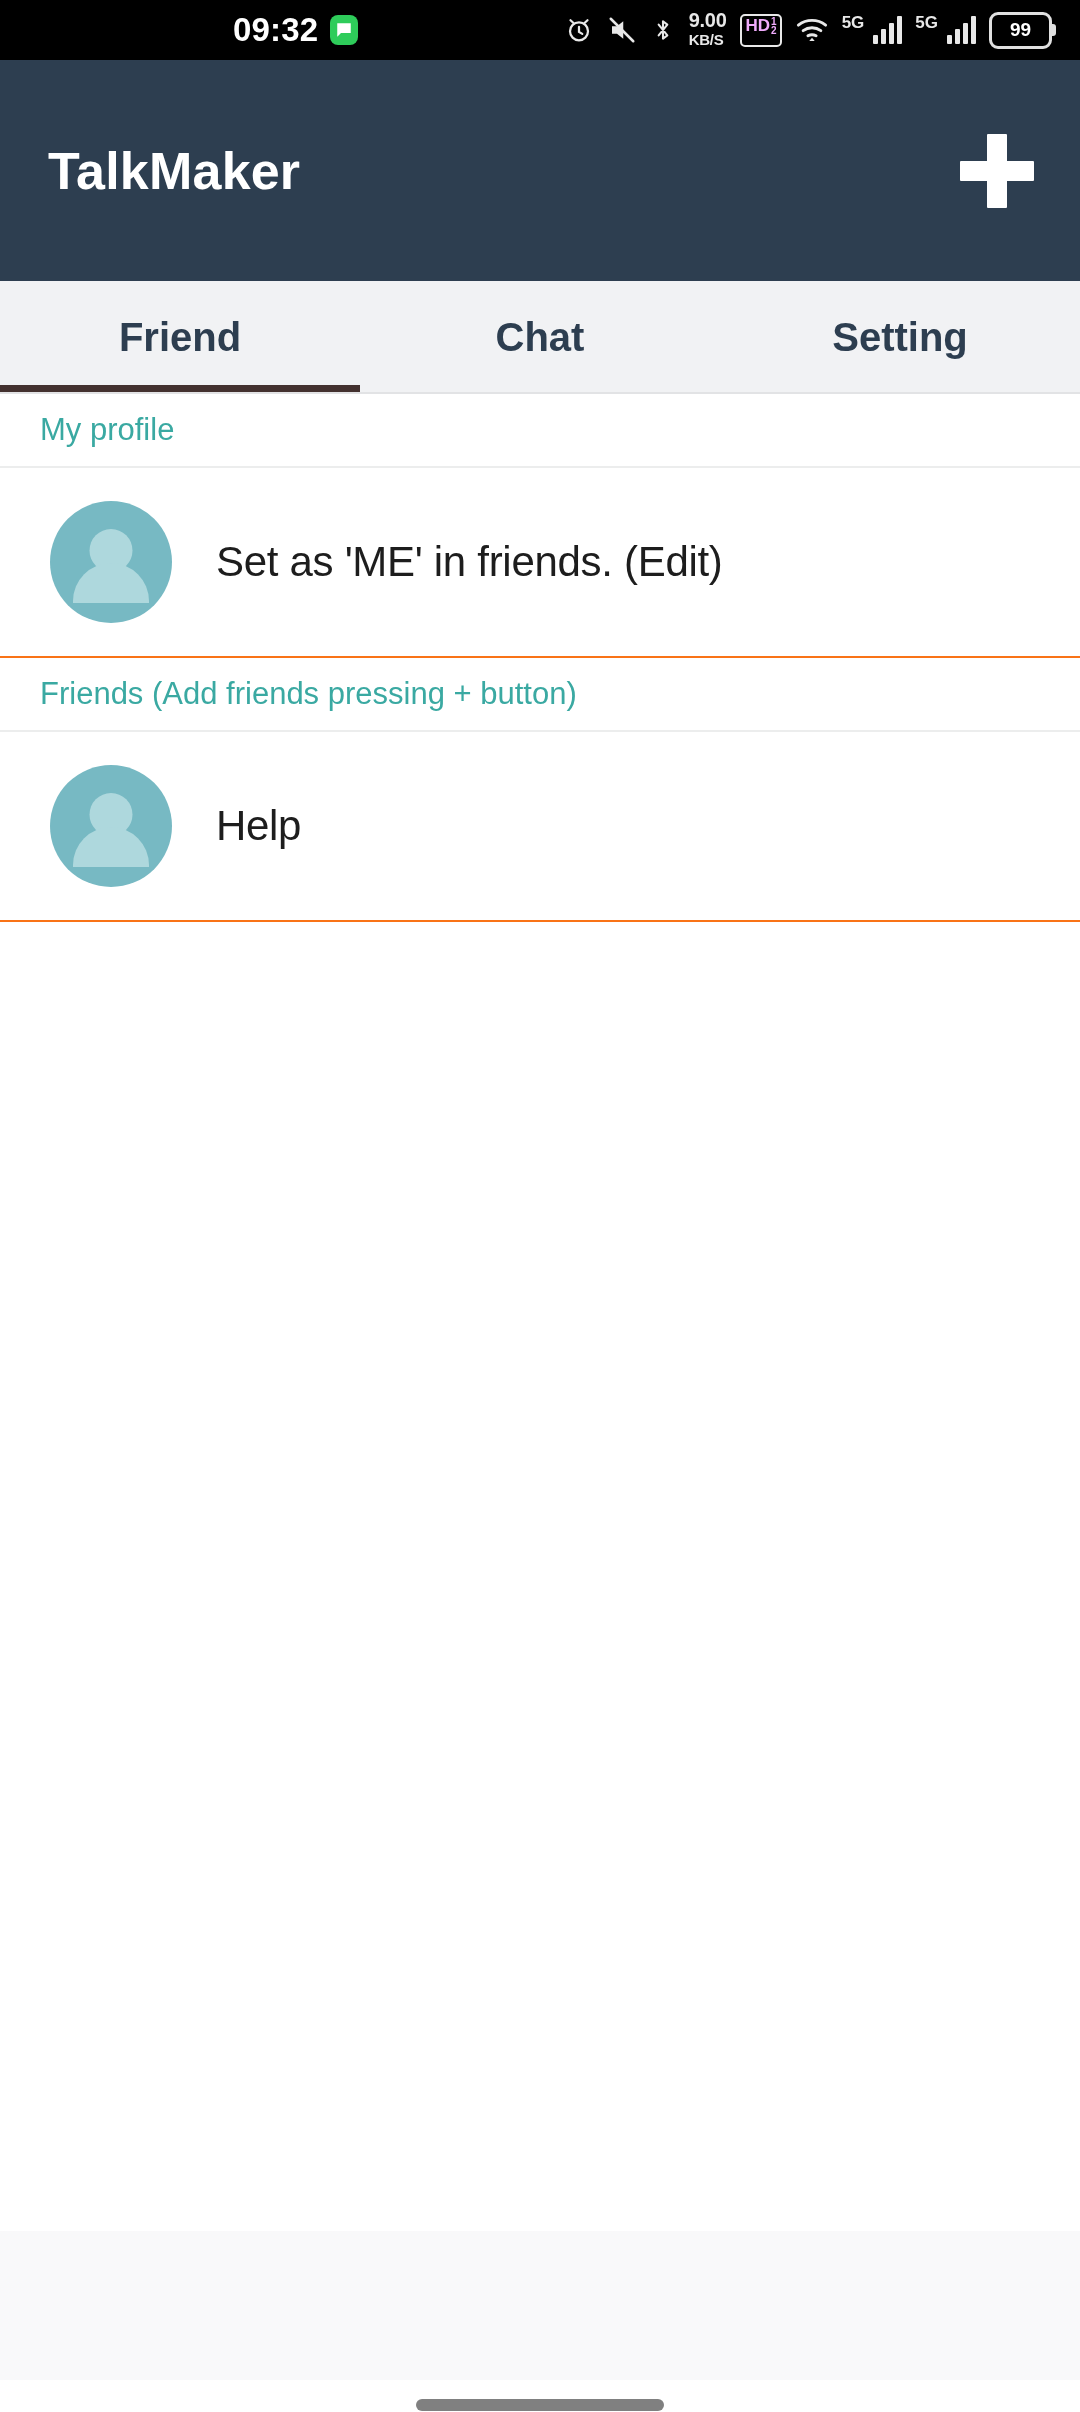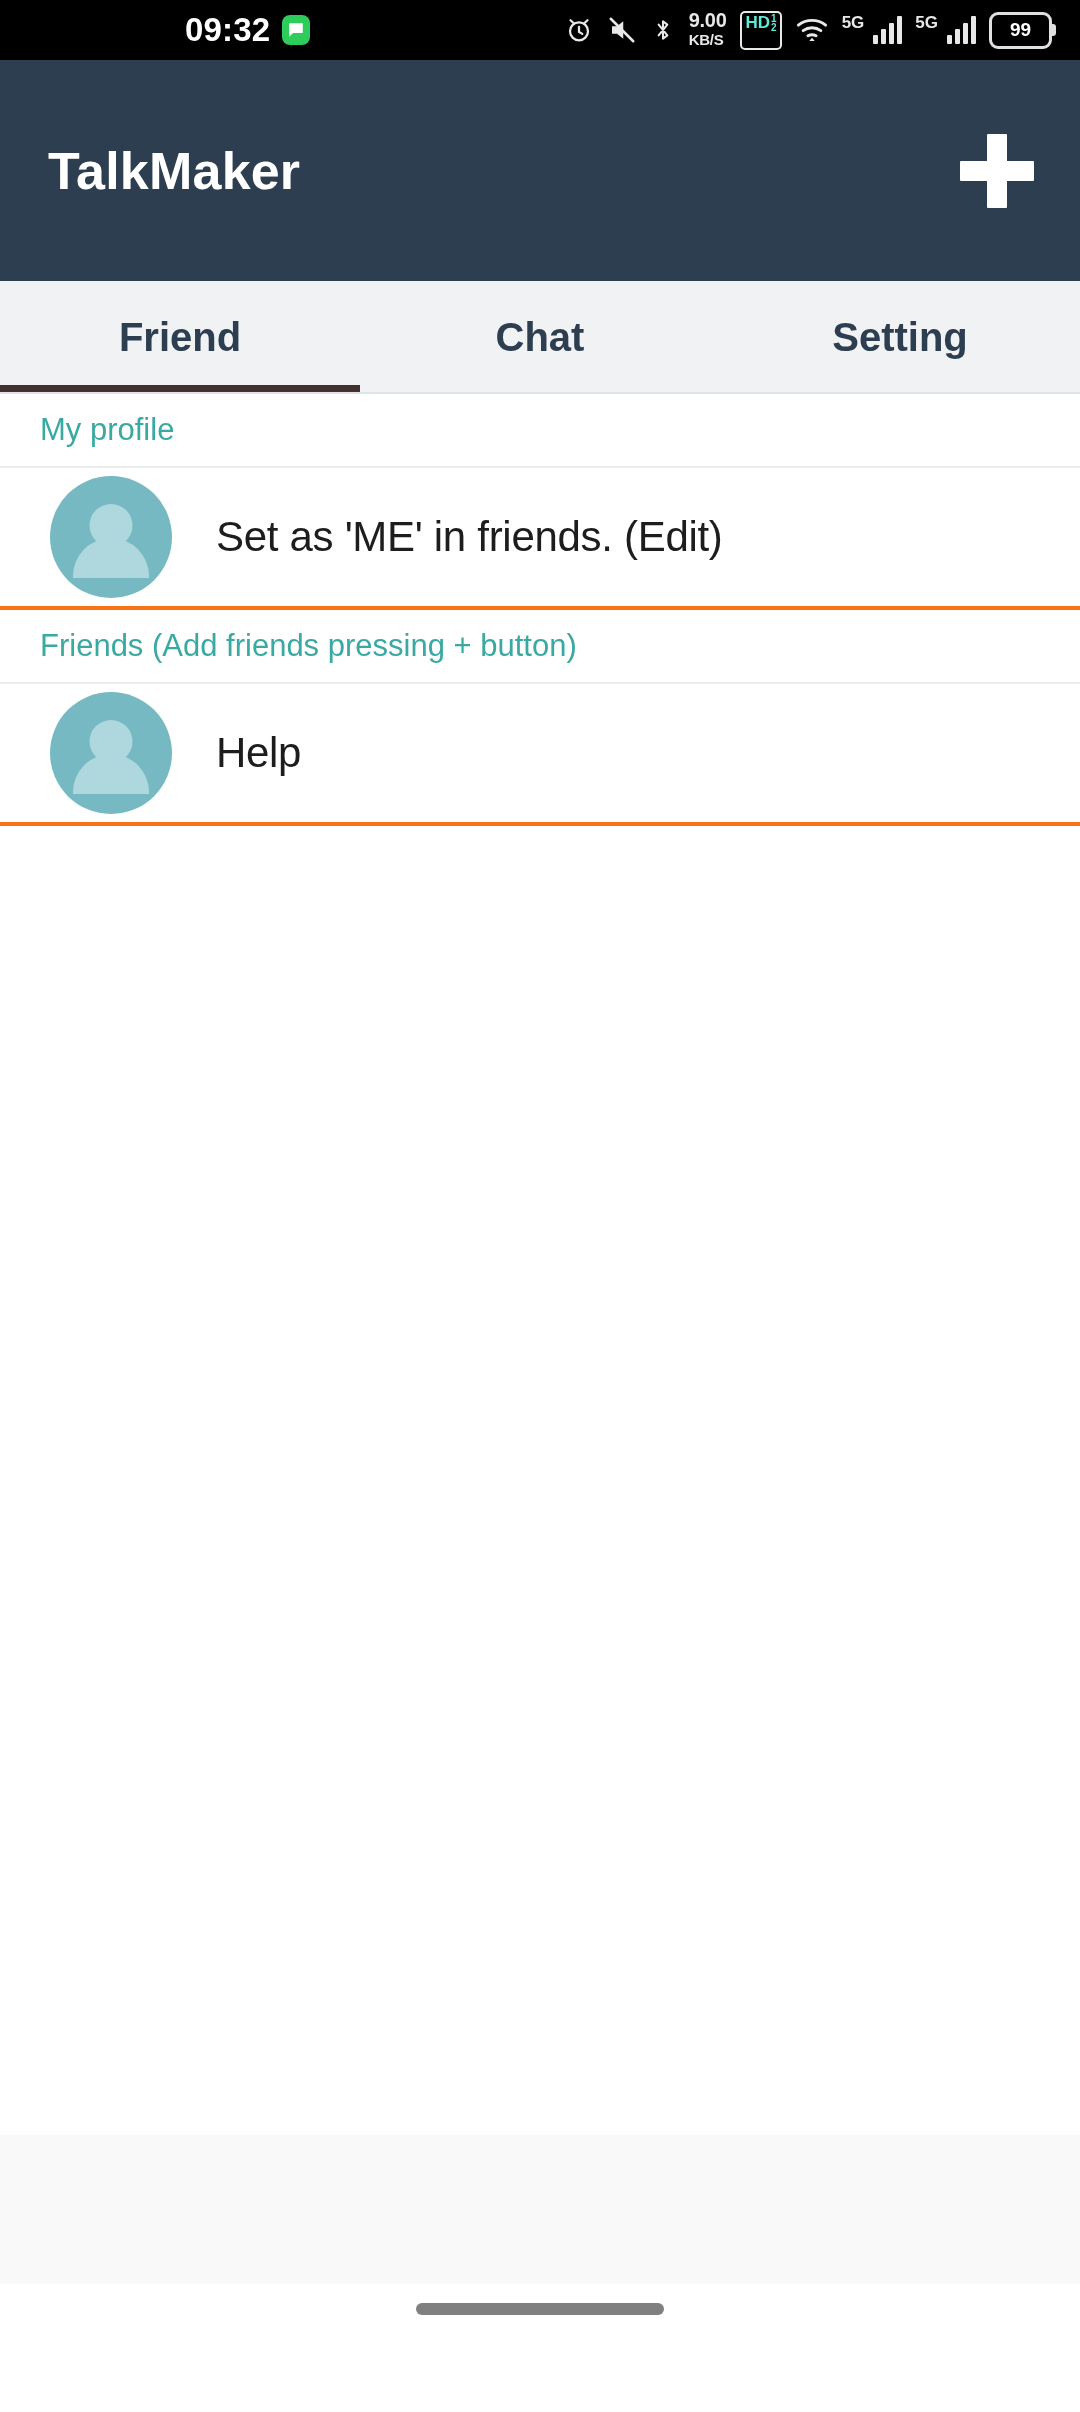--- a/index.html
+++ b/index.html
@@ -29,20 +29,21 @@
     display: flex;
     align-items: center;
     gap: 12px;
     margin-left: 185px;
   }
   .status-clock {
     color: #ffffff;
     font-size: 33px;
     font-weight: 700;
     letter-spacing: 0.2px;
+    margin-left: 48px;
   }
   .msg-badge {
     width: 28px;
     height: 30px;
     border-radius: 8px;
     background: #2ecc5a;
     display: flex;
     align-items: center;
     justify-content: center;
   }
@@ -60,24 +61,24 @@
     font-size: 20px;
     font-weight: 700;
     line-height: 19px;
     text-align: left;
     letter-spacing: -0.3px;
   }
   .netspeed small { font-size: 15px; display:block; }
   .hd-box {
     border: 2.5px solid #e8e8e8;
     border-radius: 5px;
-    color: #5eead4;
+    color: #f0abfc;
     font-size: 17px;
     font-weight: 700;
-    padding: 1px 3px 16px 4px;
+    padding: 1px 3px 10px 4px;
     display: flex;
     align-items: flex-start;
     line-height: 1;
   }
   .hd-frac { display:inline-flex; flex-direction:column; font-size:10px; line-height:9px; margin-left:1px;}
   .sig-group { display: flex; align-items: flex-end; gap: 8px; }
   .sig-label { color:#e8e8e8; font-size:17px; font-weight:700; line-height:14px; margin-right:1px; align-self:flex-start;}
   .bars { display:flex; align-items:flex-end; gap:3px; }
   .bars i { display:block; width:5px; background:#e8e8e8; border-radius:1px; }
   .battery {
@@ -156,25 +157,25 @@
     display: flex;
     align-items: center;
     padding-left: 40px;
     color: #3aa9a2;
     font-size: 31px;
     border-bottom: 2px solid #eceded;
     box-sizing: border-box;
     background:#ffffff;
   }
   .row {
-    height: 142px;
+    height: 190px;
     display: flex;
     align-items: center;
     padding-left: 50px;
-    border-bottom: 4px solid #f97316;
+    border-bottom: 2px solid #f97316;
     box-sizing: border-box;
     position: relative;
     background: #ffffff;
     cursor: pointer;
   }
   .avatar {
     width: 122px; height: 122px;
     border-radius: 50%;
     background: #77b9c3;
     flex: 0 0 auto;

